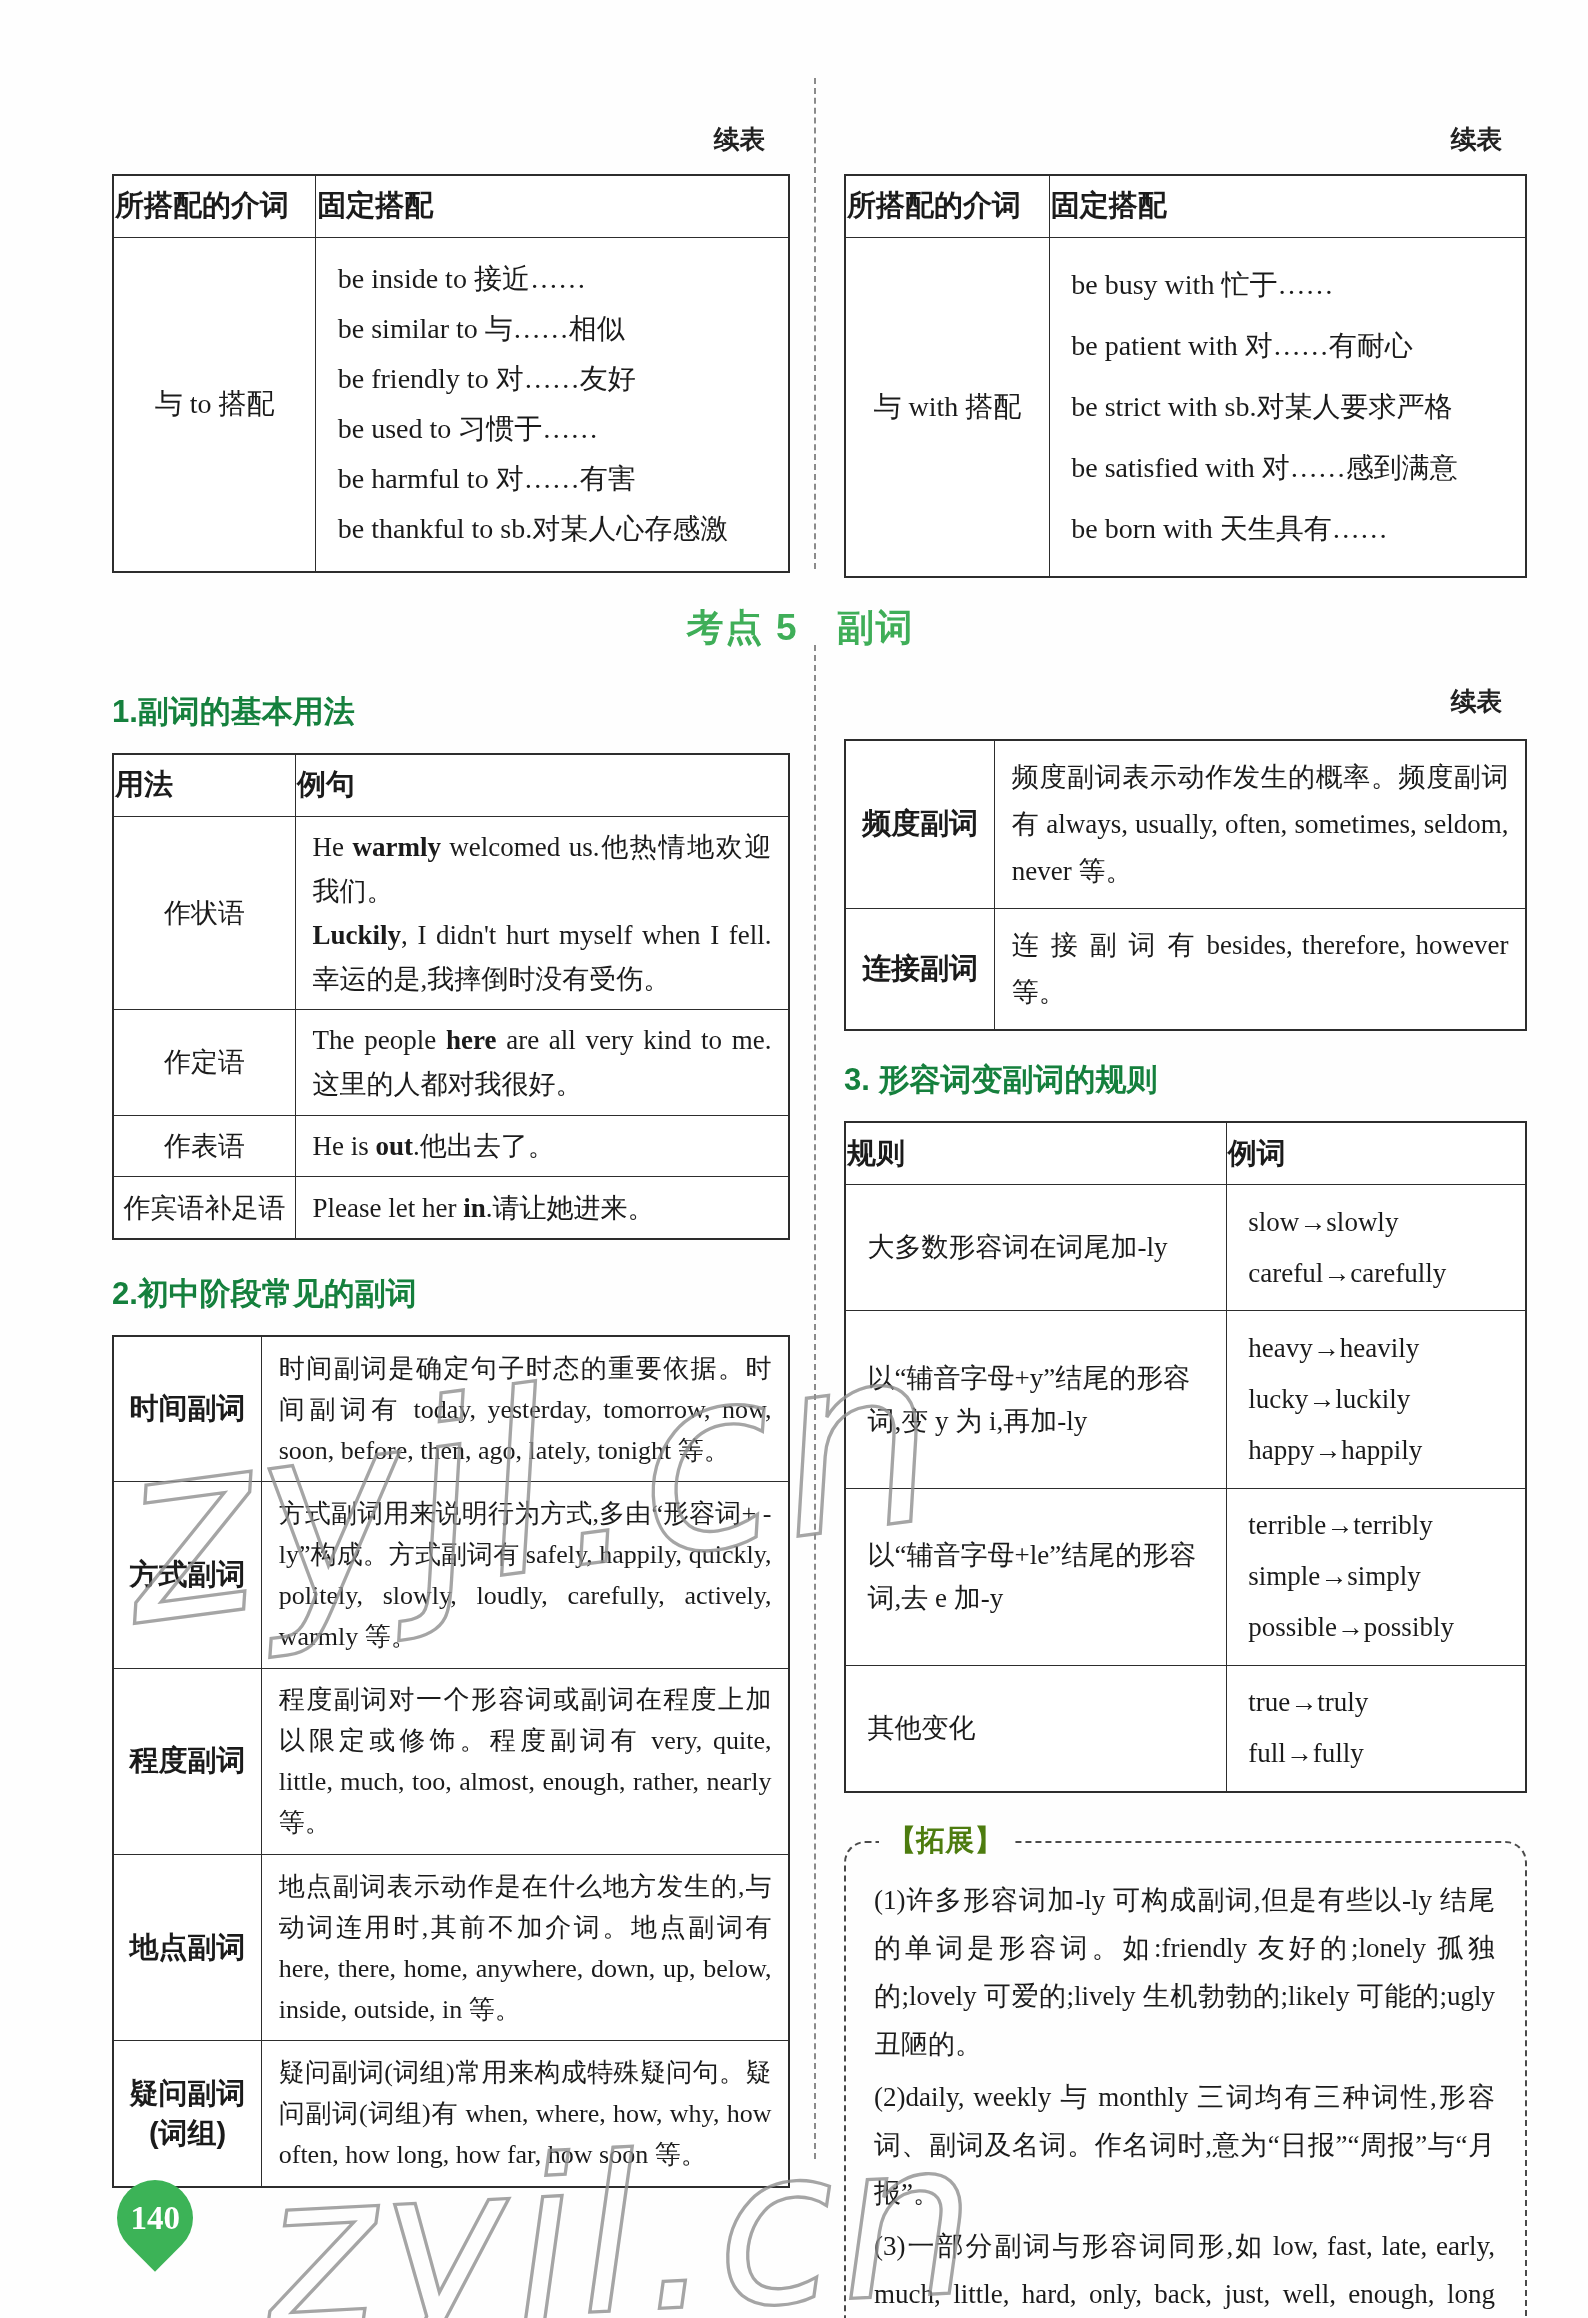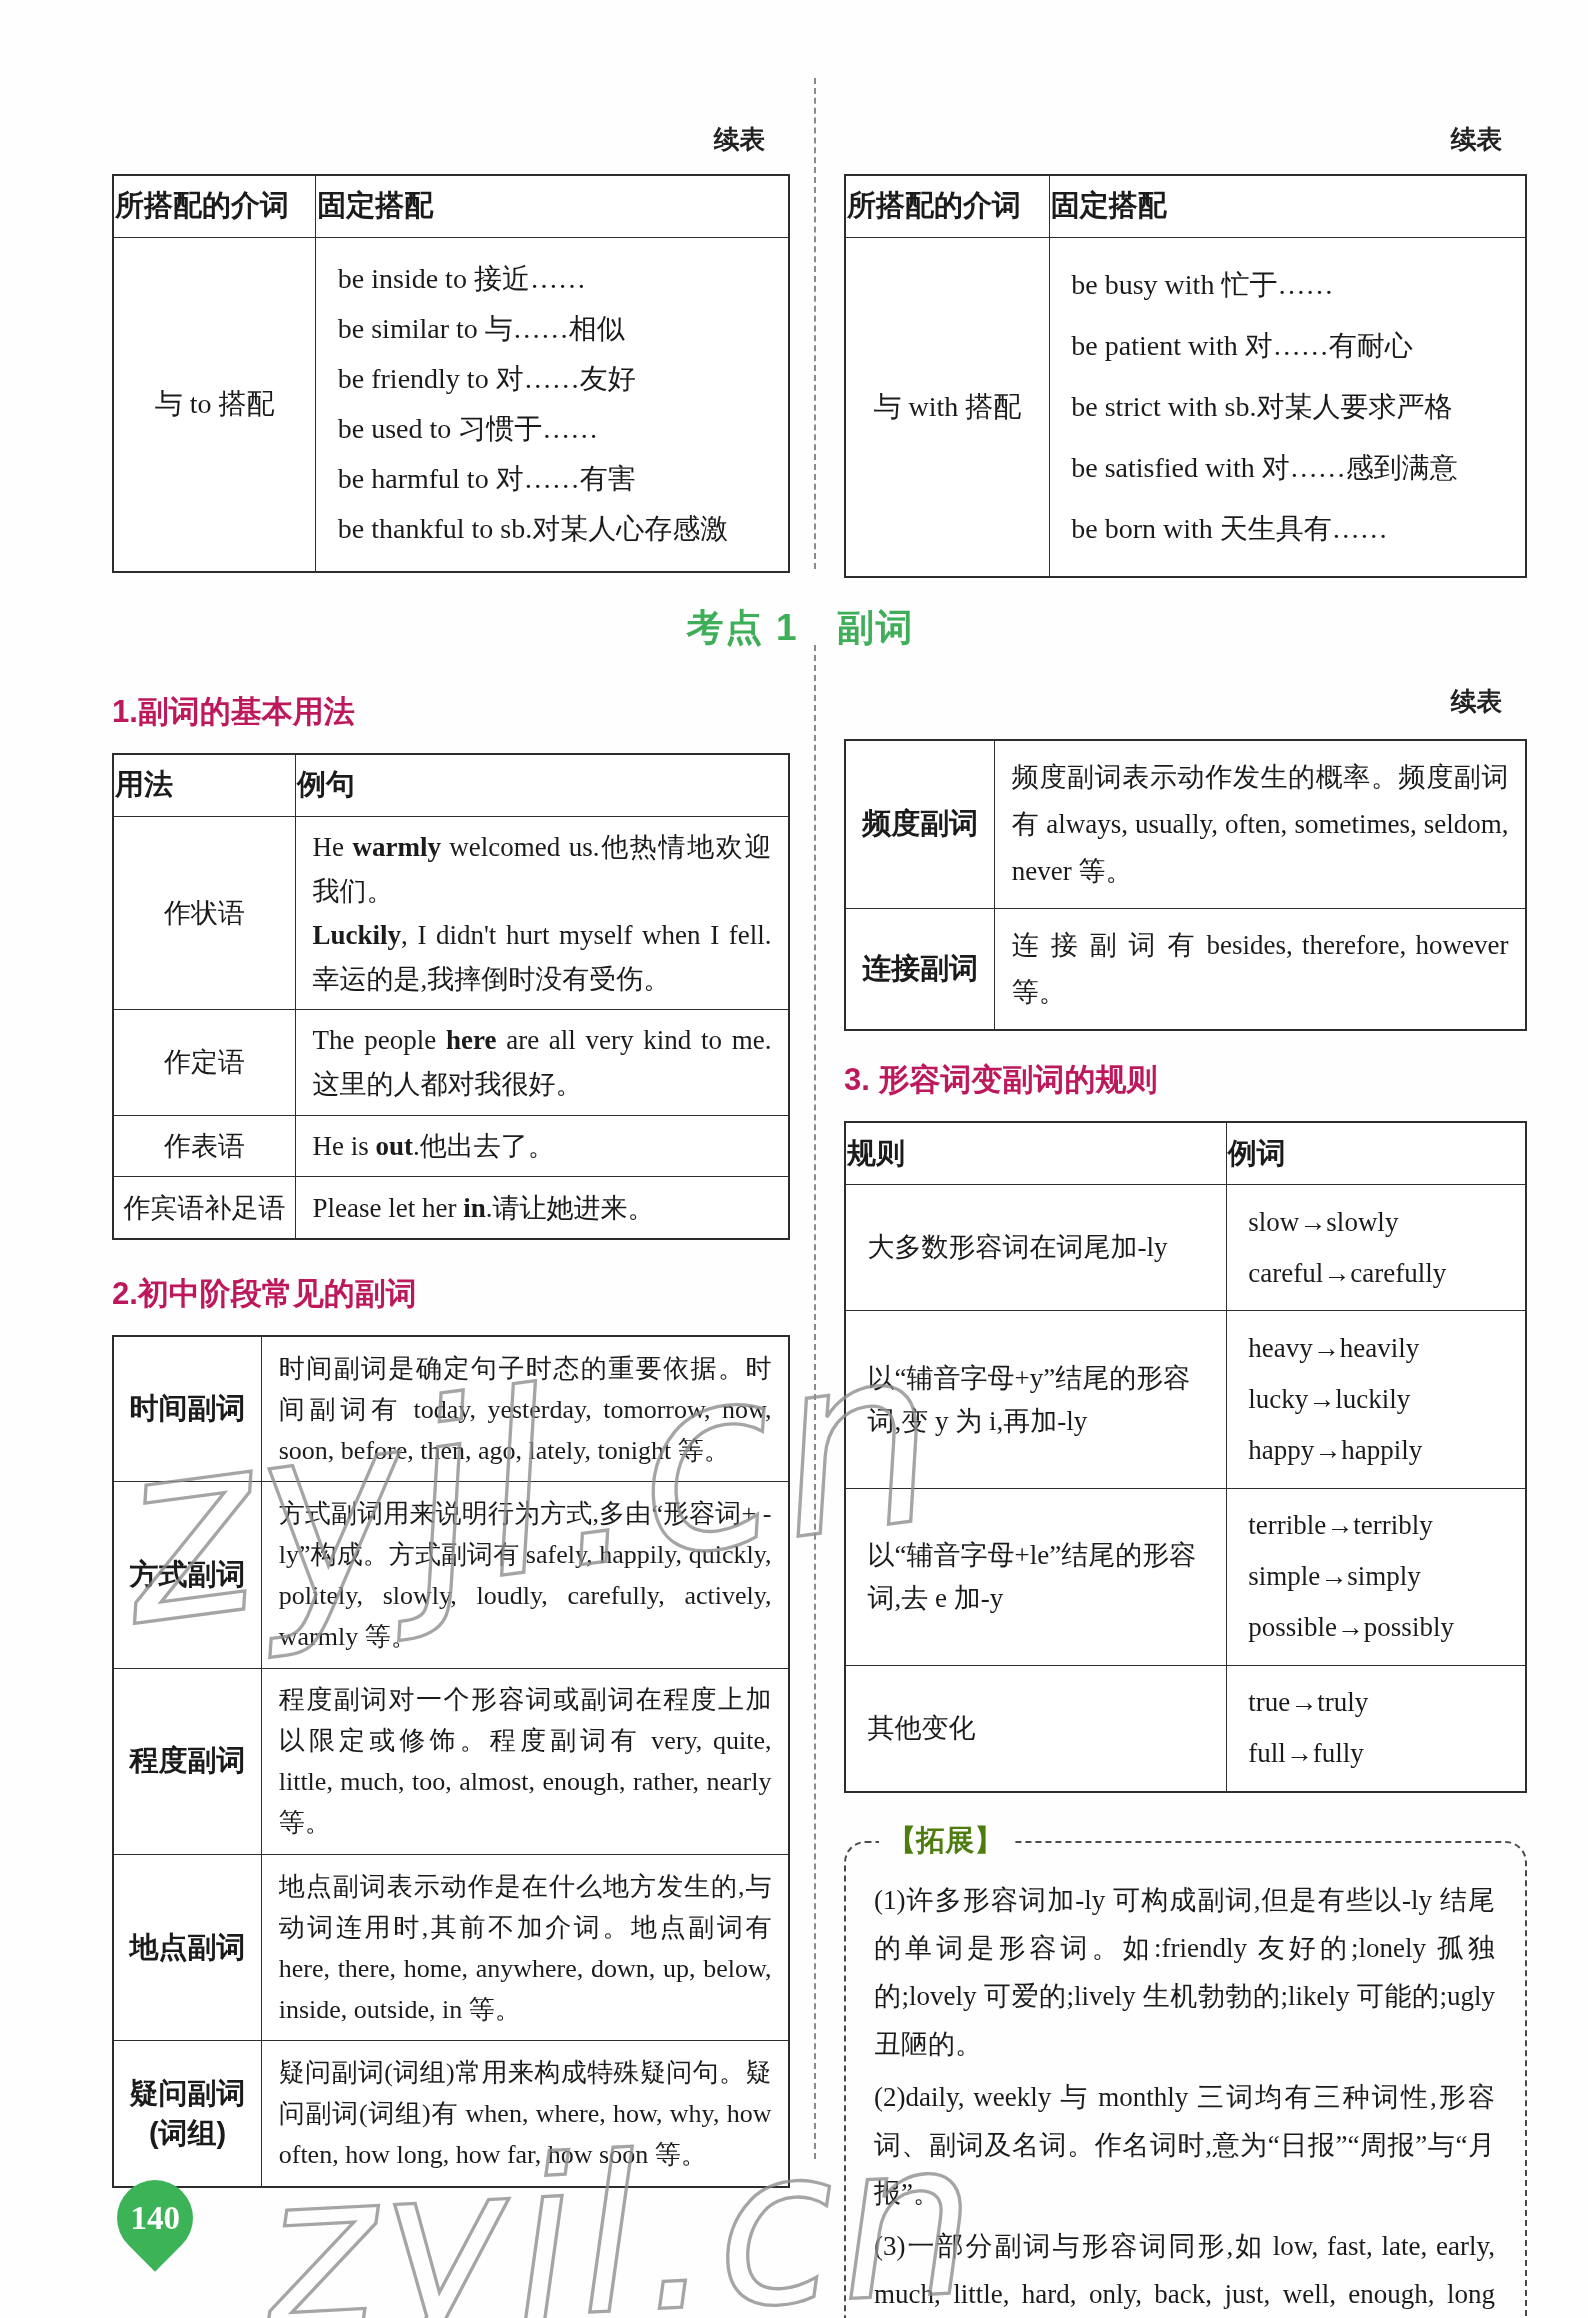--- a/index.html
+++ b/index.html
@@ -35,21 +35,21 @@
 
   .tbl-freq .lbl{font-family:"Liberation Sans","DejaVu Sans",sans-serif;font-weight:700;font-size:29px;width:22%;}
   .tbl-freq .val{padding:13.2px 16.5px;}
   .tbl-freq .para{font-size:27px;line-height:47px;text-align:justify;}
 
   .tbl-rules .lbl{font-family:"Liberation Serif","DejaVu Serif",serif;font-weight:400;font-size:27px;
                   text-align:left;width:56%;padding:13.2px 15px 13.2px 21.5px;line-height:43px;}
   .tbl-rules .val{padding:11.6px 8.3px 11.6px 21.5px;}
   .tbl-rules .line{font-size:27px;line-height:51px;}
 
-  .sec-h{font-family:"Liberation Sans","DejaVu Sans",sans-serif;font-weight:700;font-size:31px;color:#be185d;}
+  .sec-h{font-family:"Liberation Sans","DejaVu Sans",sans-serif;font-weight:700;font-size:31px;color:#15803d;}
   #heading-1{margin-top:38px;}
   #heading-2{margin-top:33px;}
   #heading-3{margin-top:28px;}
   #table-usage,#table-common,#table-rules,#table-freq{margin-top:20px;}
 
   #kaodian{font-family:"Liberation Sans","DejaVu Sans",sans-serif;font-weight:700;font-size:37px;
            color:#3fae58;width:1477px;margin:30px 0 0 -50px;text-align:center;letter-spacing:1.7px;}
 
   #xu-right-2{margin-top:106px;}
 
@@ -103,21 +103,21 @@
               <div class="line">be similar to 与……相似</div>
               <div class="line">be friendly to 对……友好</div>
               <div class="line">be used to 习惯于……</div>
               <div class="line">be harmful to 对……有害</div>
               <div class="line">be thankful to sb.对某人心存感激</div>
             </td>
           </tr>
         </tbody>
     </table>
 
-    <div id="kaodian">考点 1　副词</div>
+    <div id="kaodian">考点 5　副词</div>
 
     <div class="sec-h" id="heading-1">1.副词的基本用法</div>
 
     <table class="tbl tbl-usage" id="table-usage">
       <thead>
         <tr>
           <th>用法</th>
           <th>例句</th>
         </tr>
       </thead>

